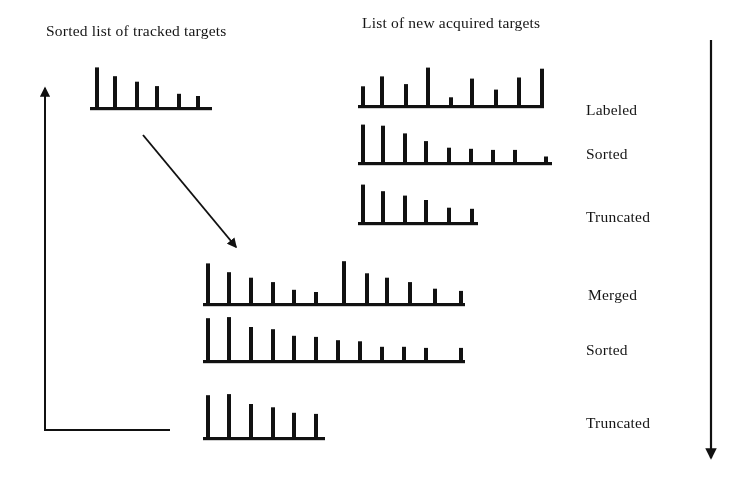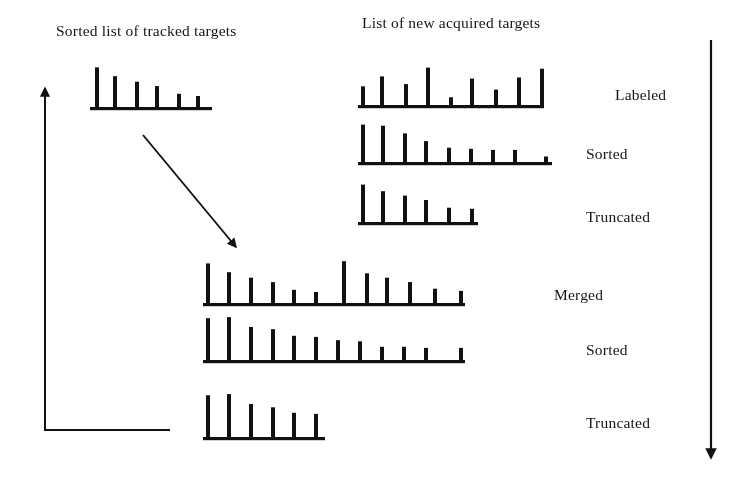--- a/index.html
+++ b/index.html
@@ -48,28 +48,28 @@
     width: 754px;
     height: 490px;
     pointer-events: none;
   }
 </style>
 </head>
 <body>
 
 <div id="canvas">
 
-  <div class="col-title" style="left:56px; top:22px;">Sorted list of tracked targets</div>
+  <div class="col-title" style="left:46px; top:22px;">Sorted list of tracked targets</div>
 
   <div class="col-title" style="left:362px; top:14px;">List of new acquired targets</div>
 
-  <div class="row-label" style="left:586px; top:86px;margin-left:29px;">Labeled</div>
+  <div class="row-label" style="left:586px; top:101px;">Labeled</div>
   <div class="row-label" style="left:586px; top:145px;">Sorted</div>
   <div class="row-label" style="left:586px; top:208px;">Truncated</div>
-  <div class="row-label" style="left:554px; top:286px;">Merged</div>
+  <div class="row-label" style="left:588px; top:286px;">Merged</div>
   <div class="row-label" style="left:586px; top:341px;">Sorted</div>
   <div class="row-label" style="left:586px; top:414px;">Truncated</div>
 
   <div class="chart" id="chart-tracked-sorted" style="left: 88px; top: 61px;">
       <svg width="132" height="54" viewBox="0 0 132 54">
         <rect x="2" y="46" width="122" height="3.2" fill="#111111"></rect>
         <rect x="7" y="6.399999999999999" width="4" height="39.6" fill="#111111"></rect>
         <rect x="25" y="15.200000000000003" width="4" height="30.799999999999997" fill="#111111"></rect>
         <rect x="47" y="20.700000000000003" width="4" height="25.299999999999997" fill="#111111"></rect>
         <rect x="67" y="25.1" width="4" height="20.9" fill="#111111"></rect>

